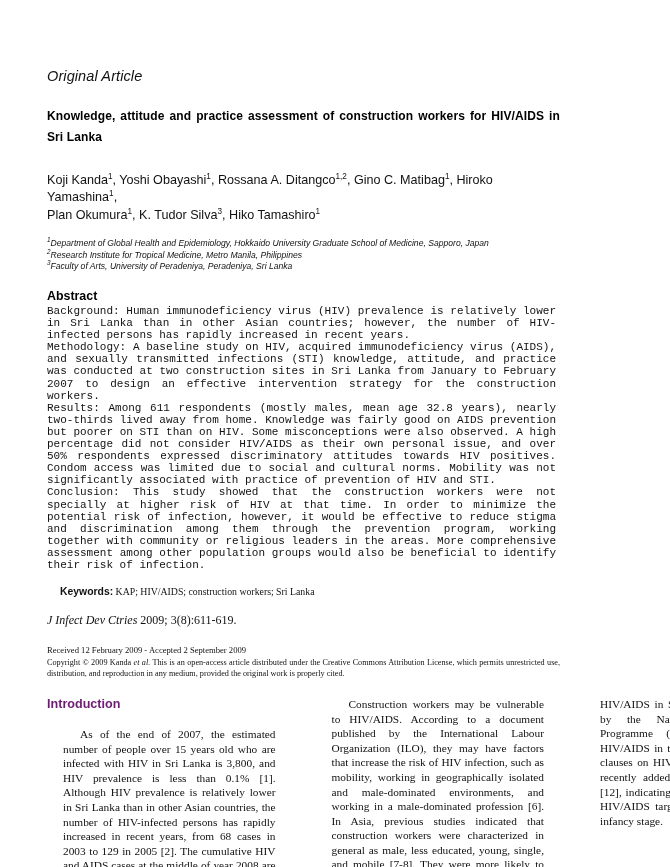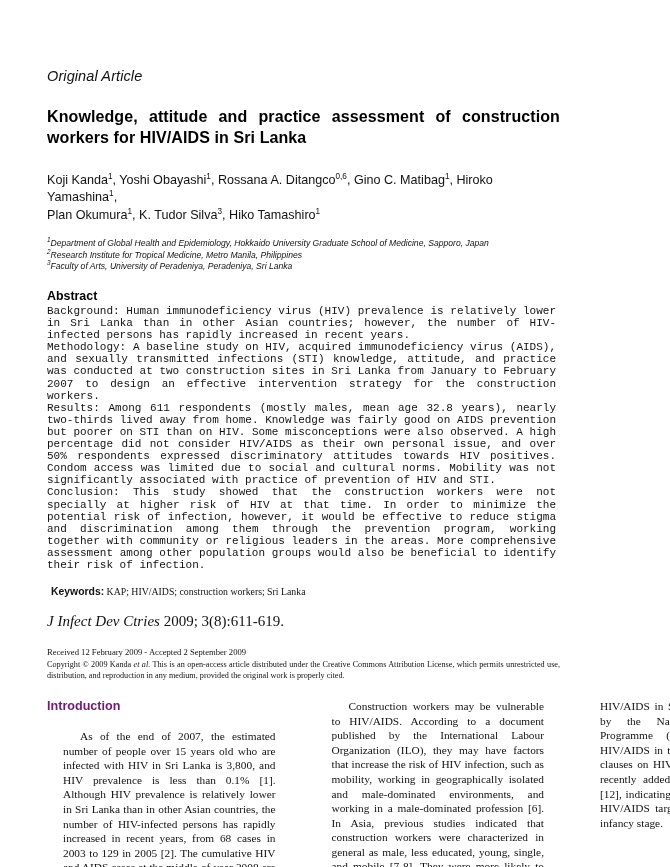--- a/index.html
+++ b/index.html
@@ -29,21 +29,21 @@
     font-style: italic;
     font-size: 14.5px;
     color: #111;
     letter-spacing: 0.1px;
     margin: 0 0 22px 0;
   }
 
   .title {
     font-family: "Liberation Sans", "DejaVu Sans", sans-serif;
     font-weight: bold;
-    font-size: 16px;
+    font-size: 12px;
     line-height: 21px;
     text-align: justify;
     text-align-last: left;
     letter-spacing: 0.1px;
     margin: 0 0 24px 0;
     color: #000;
   }
 
   .authors {
     font-family: "Liberation Sans", "DejaVu Sans", sans-serif;
@@ -86,32 +86,32 @@
     font-size: 11px;
     line-height: 12.1px;
     text-align: justify;
     margin: 0 4px 0 0;
     color: #111;
   }
 
   .keywords {
     font-family: "Liberation Serif", "DejaVu Serif", serif;
     font-size: 9.8px;
-    margin: 15px 0 0 4px;
+    margin: 15px 0 0 13px;
     color: #111;
   }
   .keywords .kw-label {
     font-family: "Liberation Sans", "DejaVu Sans", sans-serif;
     font-weight: bold;
     font-size: 10.4px;
   }
 
   .citation {
     font-family: "Liberation Serif", "DejaVu Serif", serif;
-    font-size: 15px;
+    font-size: 12px;
     margin: 16px 0 0 0;
     color: #111;
   }
   .citation .jname {
     font-style: italic;
   }
 
   .dates {
     font-family: "Liberation Serif", "DejaVu Serif", serif;
     font-size: 8.6px;
@@ -157,21 +157,21 @@
 </head>
 <body>
 
 <div class="page">
 
   <div class="article-type">Original Article</div>
 
   <h1 class="title">Knowledge, attitude and practice assessment of construction workers for HIV/AIDS in Sri Lanka</h1>
 
   <div class="authors">
-    <span id="authors-line-1"><span>Koji Kanda</span><sup>1</sup>, <span>Yoshi Obayashi</span><sup>1</sup>, <span>Rossana A. Ditangco</span><sup>0,6</sup>, <span>Gino C. Matibag</span><sup>1</sup>, <span>Hiroko Yamashina</span><sup>1</sup>, </span><br>
+    <span id="authors-line-1"><span>Koji Kanda</span><sup>1</sup>, <span>Yoshi Obayashi</span><sup>1</sup>, <span>Rossana A. Ditangco</span><sup>1,2</sup>, <span>Gino C. Matibag</span><sup>1</sup>, <span>Hiroko Yamashina</span><sup>1</sup>, </span><br>
     <span id="authors-line-2"><span>Plan Okumura</span><sup>1</sup>, <span>K. Tudor Silva</span><sup>3</sup>, <span>Hiko Tamashiro</span><sup>1</sup></span>
   </div>
 
   <div class="affiliations" id="affiliation-list">
       <div><sup>1</sup><span>Department of Global Health and Epidemiology, Hokkaido University Graduate School of Medicine, Sapporo, Japan</span></div>
       <div><sup>2</sup><span>Research Institute for Tropical Medicine, Metro Manila, Philippines</span></div>
       <div><sup>3</sup><span>Faculty of Arts, University of Peradeniya, Peradeniya, Sri Lanka</span></div>
     </div>
 
   <div class="abstract-section">

